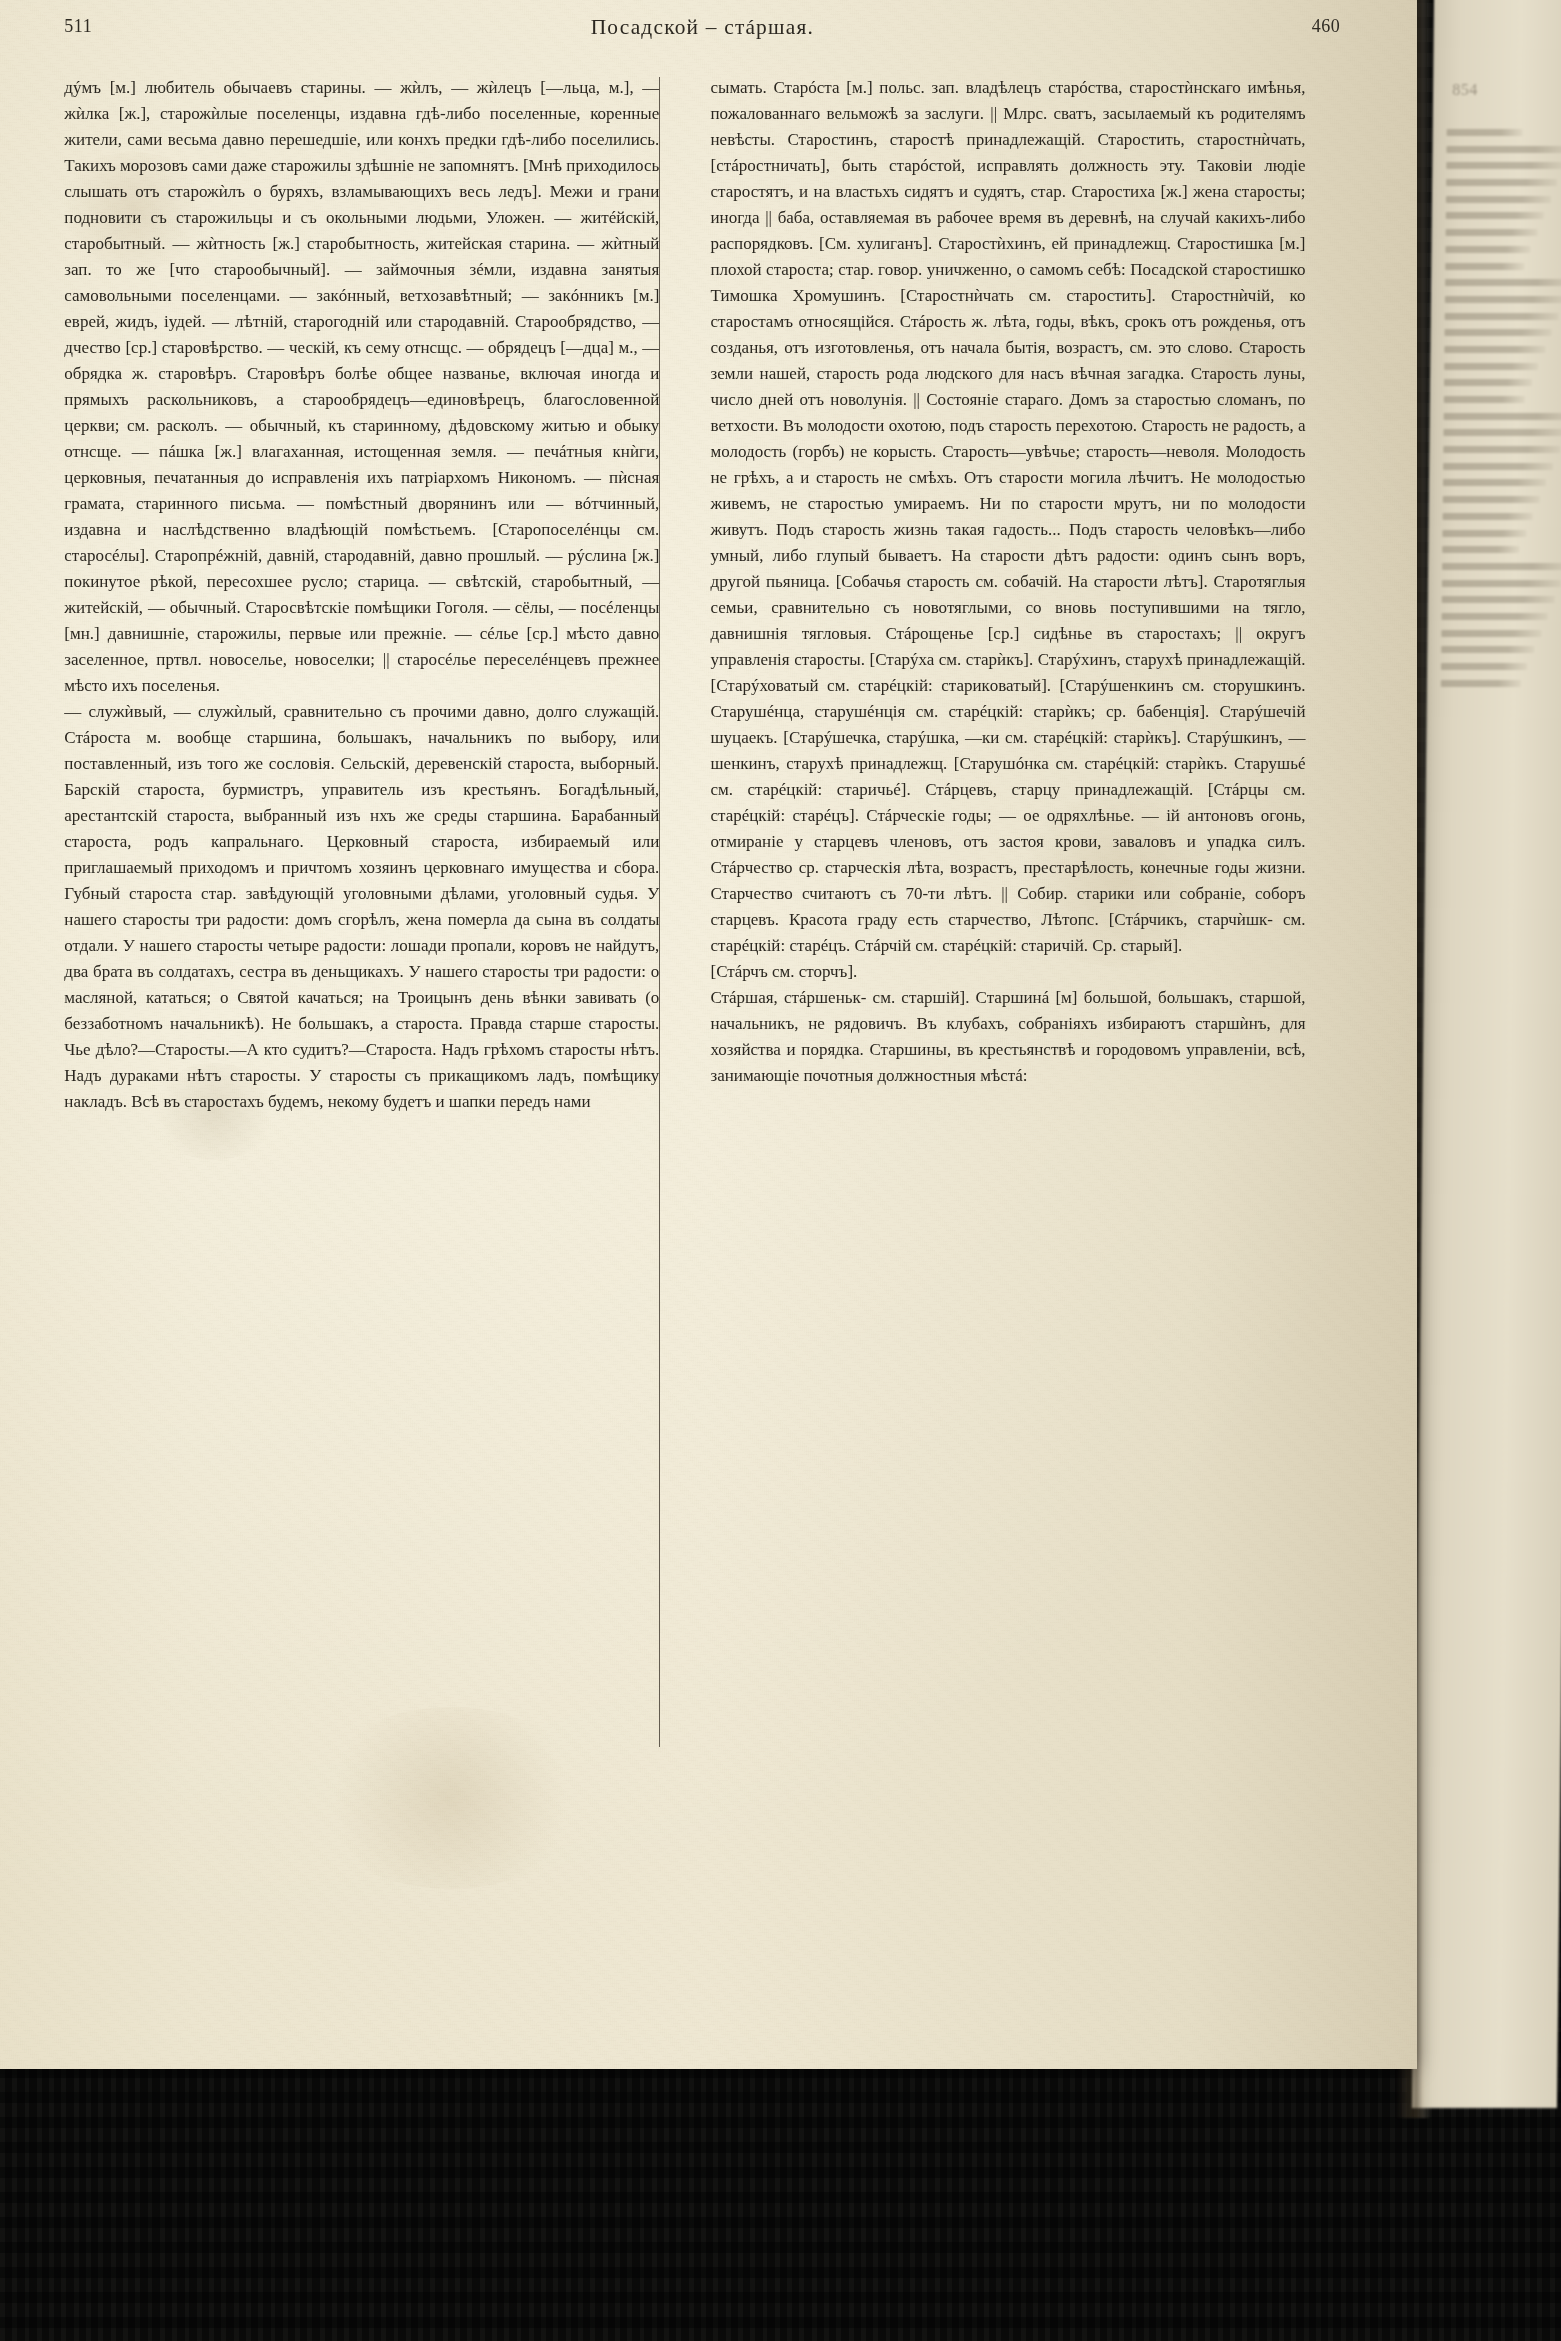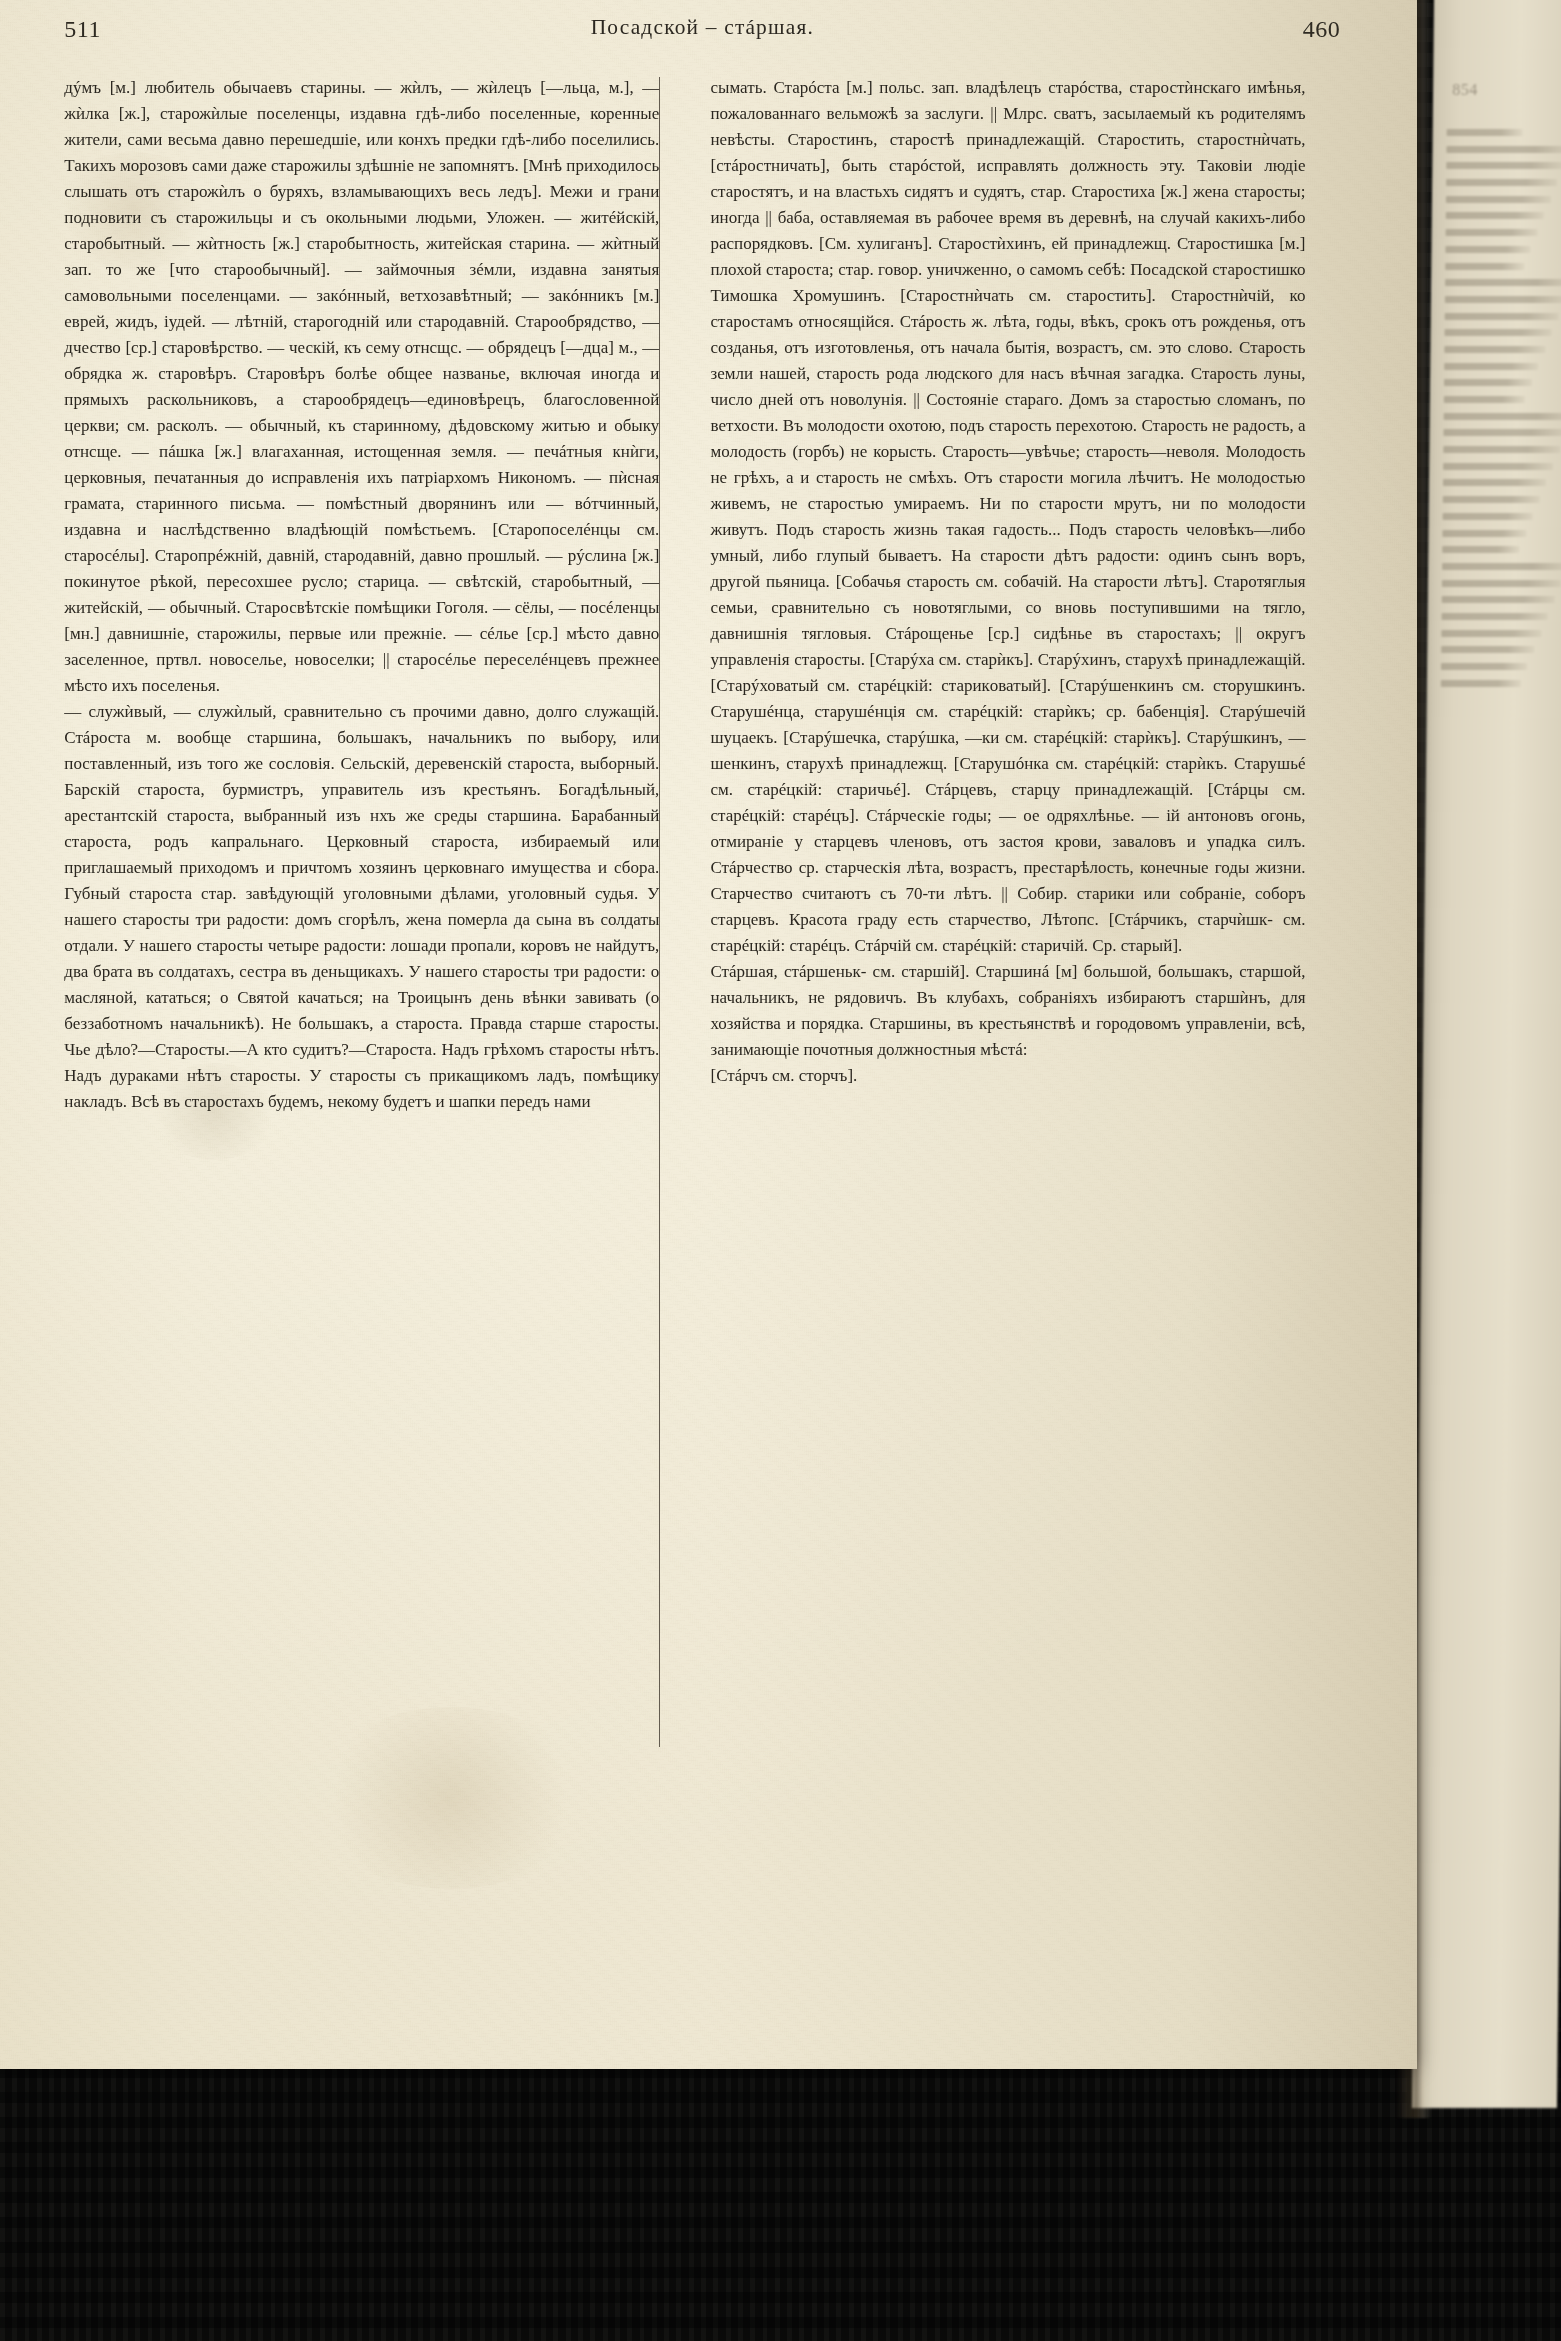--- a/index.html
+++ b/index.html
@@ -135,21 +135,21 @@
   }
 
   .running-head {
     position: relative;
     height: 48px;
     margin-bottom: 14px;
   }
   .folio {
     position: absolute;
     top: 3.2px;
-    font-size: 24px;
+    font-size: 18px;
     color: #2e2a22;
     letter-spacing: 0.5px;
   }
   .folio-left  { left: 0; }
   .folio-right { right: 0; }
   .head-title {
     position: absolute;
     left: 0; right: 0;
     top: 2.1px;
     text-align: center;
@@ -266,21 +266,21 @@
 
         <div class="col col-left">
           <p>дýмъ [м.] любитель обычаевъ старины. — жѝлъ, — жѝлецъ [—льца, м.], — жѝлка [ж.], старожѝлые поселенцы, издавна гдѣ-либо поселенные, коренные жители, сами весьма давно перешедшіе, или конхъ предки гдѣ-либо поселились. Такихъ морозовъ сами даже старожилы здѣшніе не запомнятъ. [Мнѣ приходилось слышать отъ старожѝлъ о буряхъ, взламывающихъ весь ледъ]. Межи и грани подновити съ старожильцы и съ окольными людьми, Уложен. — житéйскiй, старобытный. — жѝтность [ж.] старобытность, житейская старина. — жѝтный зап. то же [что старообычный]. — займочныя зéмли, издавна занятыя самовольными поселенцами. — закóнный, ветхозавѣтный; — закóнникъ [м.] еврей, жидъ, iудей. — лѣтнiй, старогодній или стародавнiй. Старообрядство, — дчество [ср.] старовѣрство. — ческiй, къ сему отнсщс. — обрядецъ [—дца] м., — обрядка ж. старовѣръ. Старовѣръ болѣе общее названье, включая иногда и прямыхъ раскольниковъ, а старообрядецъ—единовѣрецъ, благословенной церкви; см. расколъ. — обычный, къ старинному, дѣдовскому житью и обыку отнсще. — пáшка [ж.] влагаханная, истощенная земля. — печáтныя кнѝги, церковныя, печатанныя до исправленiя ихъ патрiархомъ Никономъ. — пѝсная грамата, старинного письма. — помѣстный дворянинъ или — вóтчинный, издавна и наслѣдственно владѣющiй помѣстьемъ. [Старопоселéнцы см. старосéлы]. Старопрéжнiй, давнiй, стародавнiй, давно прошлый. — рýслина [ж.] покинутое рѣкой, пересохшее русло; старица. — свѣтскiй, старобытный, — житейскiй, — обычный. Старосвѣтскiе помѣщики Гоголя. — сёлы, — посéленцы [мн.] давнишніе, старожилы, первые или прежніе. — сéлье [ср.] мѣсто давно заселенное, пртвл. новоселье, новоселки; || старосéлье переселéнцевъ прежнее мѣсто ихъ поселенья.</p>
           <p class="hang">— служѝвый, — служѝлый, сравнительно съ прочими давно, долго служащiй. Стáроста м. вообще старшина, большакъ, начальникъ по выбору, или поставленный, изъ того же сословiя. Сельскiй, деревенскiй староста, выборный. Барскiй староста, бурмистръ, управитель изъ крестьянъ. Богадѣльный, арестантскiй староста, выбранный изъ нхъ же среды старшина. Барабанный староста, родъ капральнаго. Церковный староста, избираемый или приглашаемый приходомъ и причтомъ хозяинъ церковнаго имущества и сбора. Губный староста стар. завѣдующiй уголовными дѣлами, уголовный судья. У нашего старосты три радости: домъ сгорѣлъ, жена померла да сына въ солдаты отдали. У нашего старосты четыре радости: лошади пропали, коровъ не найдутъ, два брата въ солдатахъ, сестра въ деньщикахъ. У нашего старосты три радости: о масляной, кататься; о Святой качаться; на Троицынъ день вѣнки завивать (о беззаботномъ начальникѣ). Не большакъ, а староста. Правда старше старосты. Чье дѣло?—Старосты.—А кто судитъ?—Староста. Надъ грѣхомъ старосты нѣтъ. Надъ дураками нѣтъ старосты. У старосты съ прикащикомъ ладъ, помѣщику накладъ. Всѣ въ старостахъ будемъ, некому будетъ и шапки передъ нами</p>
         </div>
 
         <div class="col-rule"></div>
 
         <div class="col col-right">
           <p>сымать. Старóста [м.] польс. зап. владѣлецъ старóства, старостѝнскаго имѣнья, пожалованнаго вельможѣ за заслуги. || Млрс. сватъ, засылаемый къ родителямъ невѣсты. Старостинъ, старостѣ принадлежащiй. Старостить, старостнѝчать, [стáростничать], быть старóстой, исправлять должность эту. Таковiи людiе старостятъ, и на властьхъ сидятъ и судятъ, стар. Старостиха [ж.] жена старосты; иногда || баба, оставляемая въ рабочее время въ деревнѣ, на случай какихъ-либо распорядковъ. [См. хулиганъ]. Старостѝхинъ, ей принадлежщ. Старостишка [м.] плохой староста; стар. говор. уничженно, о самомъ себѣ: Посадской старостишко Тимошка Хромушинъ. [Старостнѝчать см. старостить]. Старостнѝчiй, ко старостамъ относящiйся. Стáрость ж. лѣта, годы, вѣкъ, срокъ отъ рожденья, отъ созданья, отъ изготовленья, отъ начала бытiя, возрастъ, см. это слово. Старость земли нашей, старость рода людского для насъ вѣчная загадка. Старость луны, число дней отъ новолунiя. || Состоянiе стараго. Домъ за старостью сломанъ, по ветхости. Въ молодости охотою, подъ старость перехотою. Старость не радость, а молодость (горбъ) не корысть. Старость—увѣчье; старость—неволя. Молодость не грѣхъ, а и старость не смѣхъ. Отъ старости могила лѣчитъ. Не молодостью живемъ, не старостью умираемъ. Ни по старости мрутъ, ни по молодости живутъ. Подъ старость жизнь такая гадость... Подъ старость человѣкъ—либо умный, либо глупый бываетъ. На старости дѣтъ радости: одинъ сынъ воръ, другой пьяница. [Собачья старость см. собачiй. На старости лѣтъ]. Старотяглыя семьи, сравнительно съ новотяглыми, со вновь поступившими на тягло, давнишнiя тягловыя. Стáрощенье [ср.] сидѣнье въ старостахъ; || округъ управленiя старосты. [Старýха см. старѝкъ]. Старýхинъ, старухѣ принадлежащiй. [Старýховатый см. старéцкiй: старикoватый]. [Старýшенкинъ см. сторушкинъ. Старушéнца, старушéнцiя см. старéцкiй: старѝкъ; ср. бабенцiя]. Старýшечiй шуцаекъ. [Старýшечка, старýшка, —ки см. старéцкiй: старѝкъ]. Старýшкинъ, — шенкинъ, старухѣ принадлежщ. [Старушóнка см. старéцкiй: старѝкъ. Старушьé см. старéцкiй: старичьé]. Стáрцевъ, старцу принадлежащiй. [Стáрцы см. старéцкiй: старéцъ]. Стáрческiе годы; — ое одряхлѣнье. — iй антоновъ огонь, отмиранiе у старцевъ членовъ, отъ застоя крови, заваловъ и упадка силъ. Стáрчество ср. старческiя лѣта, возрастъ, престарѣлость, конечные годы жизни. Старчество считаютъ съ 70-ти лѣтъ. || Собир. старики или собранiе, соборъ старцевъ. Красота граду есть старчество, Лѣтопс. [Стáрчикъ, старчѝшк- см. старéцкiй: старéцъ. Стáрчiй см. старéцкiй: старичiй. Ср. старый].</p>
+          <p>[Стáрчъ см. сторчъ].</p>
           <p>Стáршая, стáршеньк- см. старшiй]. Старшинá [м] большой, большакъ, старшой, начальникъ, не рядовичъ. Въ клубахъ, собранiяхъ избираютъ старшѝнъ, для хозяйства и порядка. Старшины, въ крестьянствѣ и городовомъ управленiи, всѣ, занимающiе почотныя должностныя мѣстá:</p>
-          <p>[Стáрчъ см. сторчъ].</p>
         </div>
 
       </div>
     </div>
   </div>
 </div>
 
 
 </body></html>

